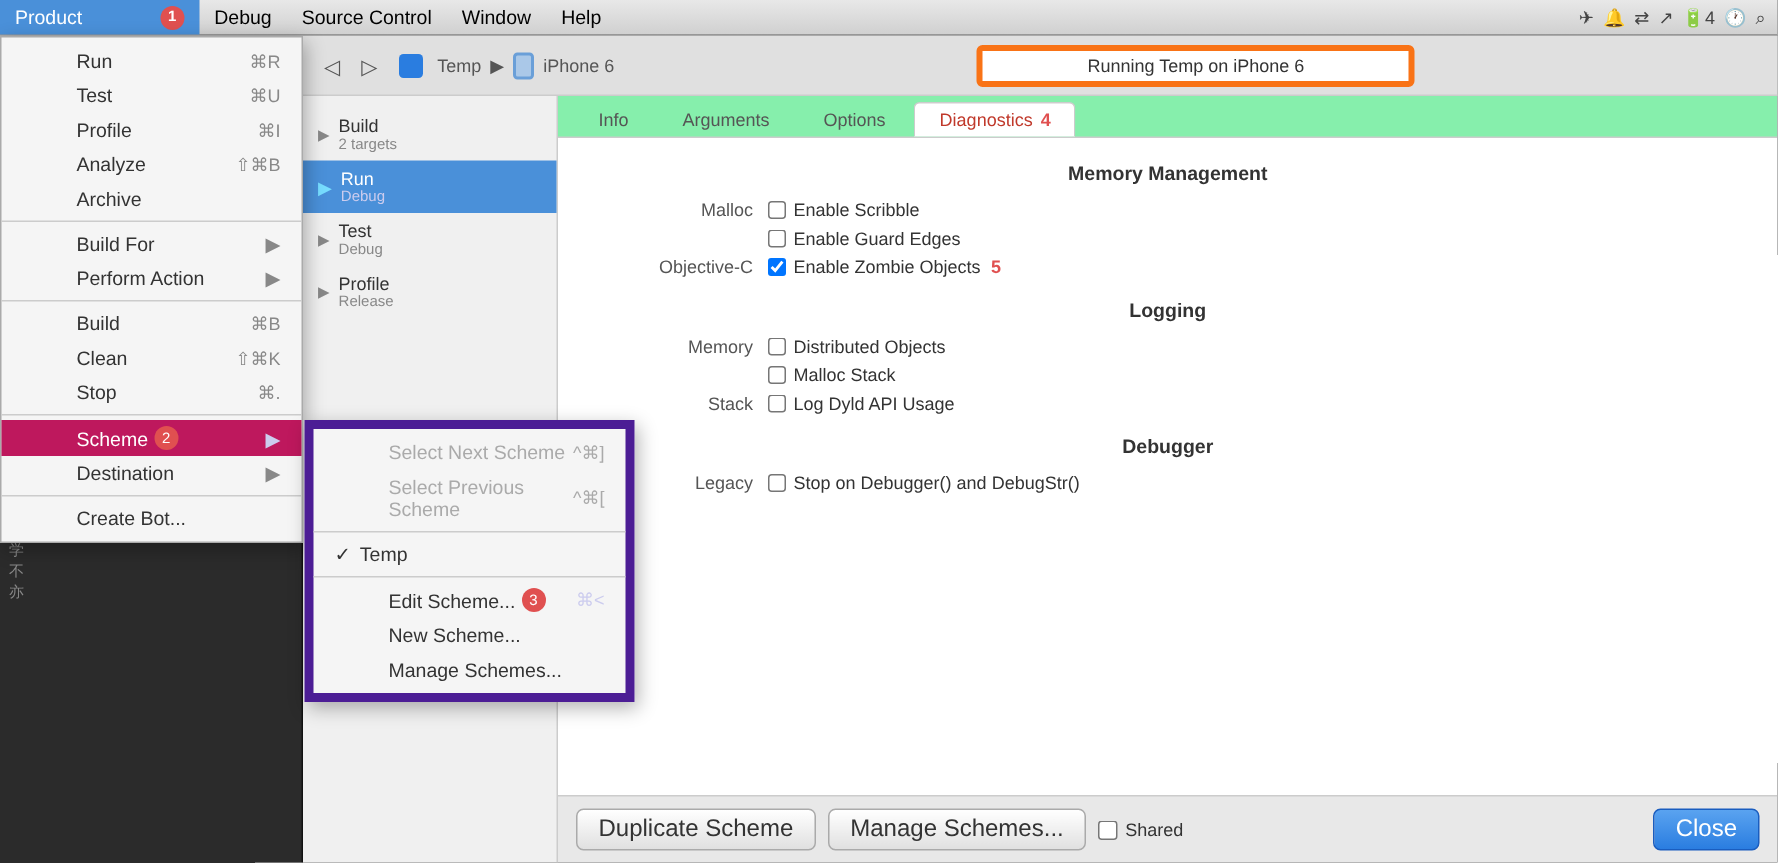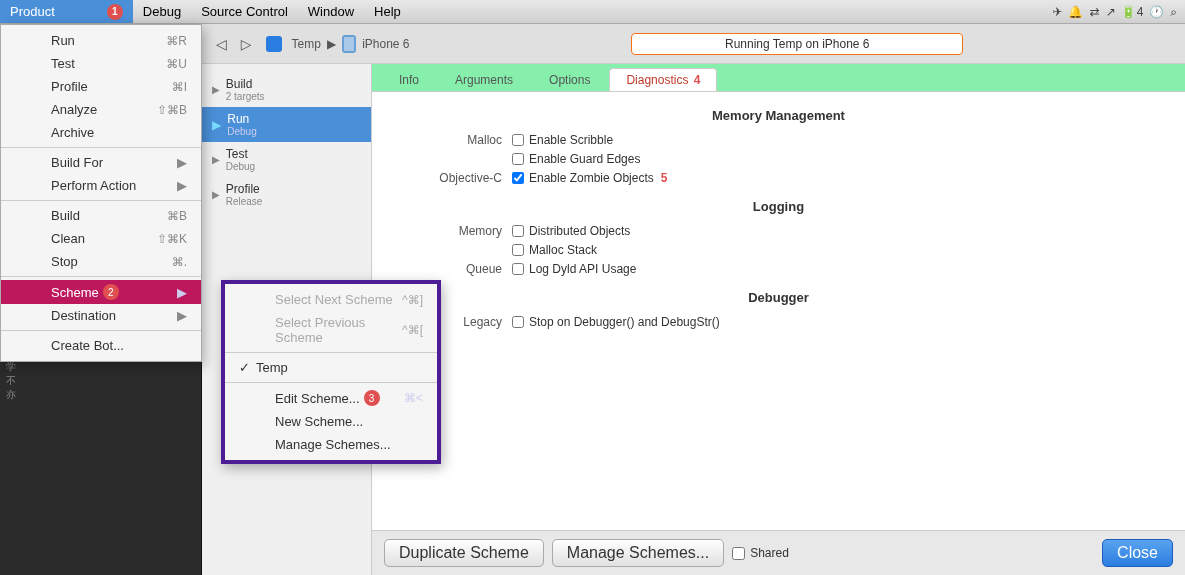--- a/index.html
+++ b/index.html
@@ -128,23 +128,23 @@
       cursor: pointer;
       color: #555;
       font-size: 14px;
       padding: 2px 4px;
     }
     .status-display {
       flex: 1;
       text-align: center;
     }
     .status-display input {
-      width: 332px;
+      width: 292px;
       background: #fff;
-      border: 1px solid #f97316;
+      border: 4px solid #f97316;
       border-radius: 4px;
       padding: 3px 8px;
       font-size: 12px;
       color: #333;
       text-align: center;
     }
 
     
     .scheme-panel {
       display: flex;
@@ -320,26 +320,26 @@
       margin-right: 6px;
       font-size: 13px;
     }
     .menu-item:not(.checked)::before {
       content: '';
       margin-right: 18px;
     }
 
     .submenu {
       background: #f5f5f5;
-      border: 4px solid #4c1d95;
+      border: 6px solid #4c1d95;
       box-shadow: 2px 4px 12px rgba(0,0,0,0.3);
       min-width: 220px;
       padding: 4px 0;
       position: absolute;
-      left: 220px;
+      left: 202px;
       top: 0;
     }
 
     
     .badge {
       display: inline-flex;
       align-items: center;
       justify-content: center;
       background: #e05050;
       color: white;
@@ -711,21 +711,21 @@
               </div>
             </div>
             <div class="diag-row">
               <span class="diag-label"></span>
               <div class="diag-check">
                 <input type="checkbox" style="">
                 <span>Malloc Stack</span>
               </div>
             </div>
             <div class="diag-row">
-              <span class="diag-label">Queue</span>
+              <span class="diag-label">Stack</span>
               <div class="diag-check">
                 <input type="checkbox" style="">
                 <span>Log Dyld API Usage</span>
               </div>
             </div>
           </div>
 
           <div class="diag-subsection">
             <div class="diag-section-title">Debugger</div>
             <div class="diag-row">

